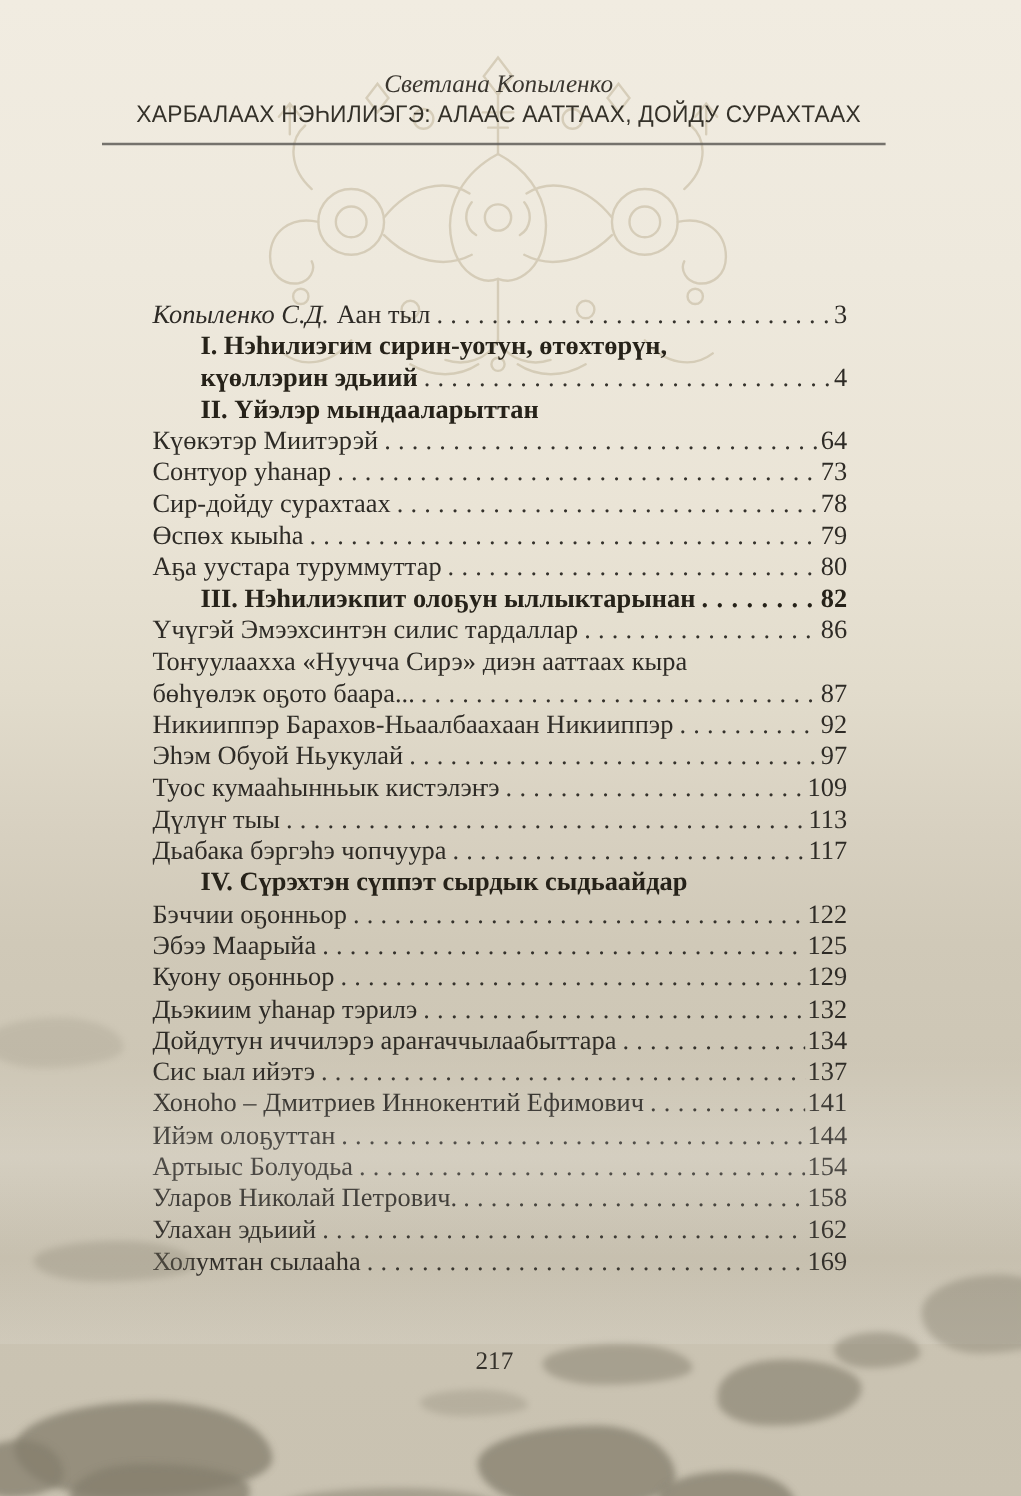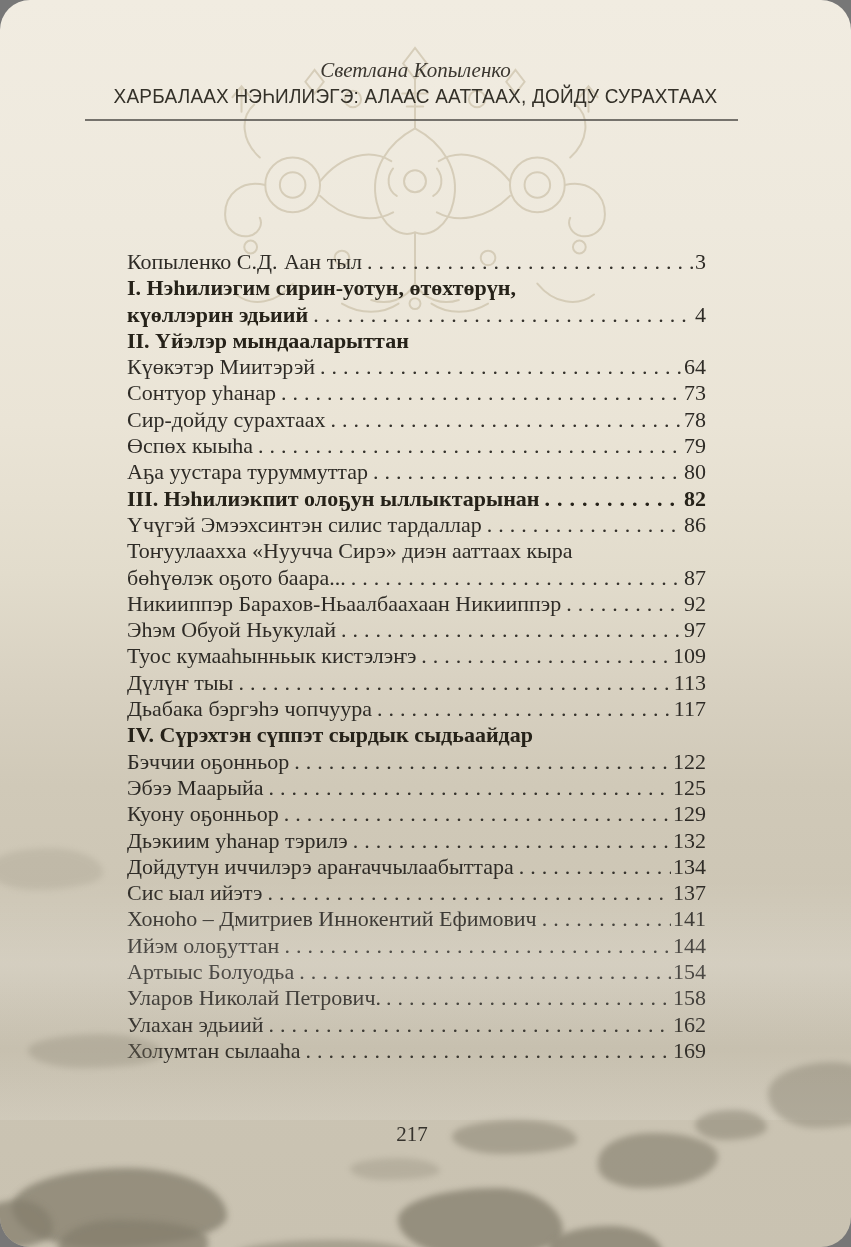--- a/index.html
+++ b/index.html
@@ -13,21 +13,20 @@
     background:linear-gradient(180deg,
       #f1ece1 0%,
       #eee9dd 18%,
       #eae4d6 34%,
       #e2dccc 46%,
       #d8d1c1 55%,
       #d0c9b8 63%,
       #cdc6b5 72%,
       #cbc4b3 84%,
       #c9c2b1 100%);
-    border-radius:30px;
   }
   
   .photo-streak{
     position:absolute;left:0;top:880px;width:851px;height:240px;
     background:linear-gradient(180deg,
       rgba(255,255,255,0) 0%,
       rgba(255,255,255,.16) 35%,
       rgba(120,114,100,.05) 70%,
       rgba(255,255,255,.10) 100%);
     pointer-events:none;
@@ -69,22 +68,22 @@
     text-align:center;font-weight:bold;font-size:24px;letter-spacing:2px;
     color:#262219;
   }
   
   .toc{
     position:absolute;left:127px;top:249px;width:579px;
     font-size:22px;line-height:26.3px;
   }
   .toc-row{display:flex;align-items:baseline;}
   .toc-title{white-space:nowrap;}
-  .toc-row.bold .toc-title{font-weight:bold;color:#262219;}
-  .prefix-italic{margin-right:.3em;margin-top:44px;}
+  .toc-row.bold .toc-title{font-weight:bold;color:#262219;margin-left:40px;}
+  .prefix-italic{font-style:italic;margin-right:.3em;margin-top:44px;}
   .leader{
     flex:1 1 auto;overflow:hidden;white-space:nowrap;
     letter-spacing:6px;margin:0 2px 0 5px;color:#35322c;
   }
   .leader.bold-dots{font-weight:bold;letter-spacing:7px;color:#262219;}
   .toc-page{white-space:nowrap;}
   .toc-page.bold-page{font-weight:bold;color:#262219;}
   
   .folio{
     position:absolute;left:0;top:1122px;width:824px;

